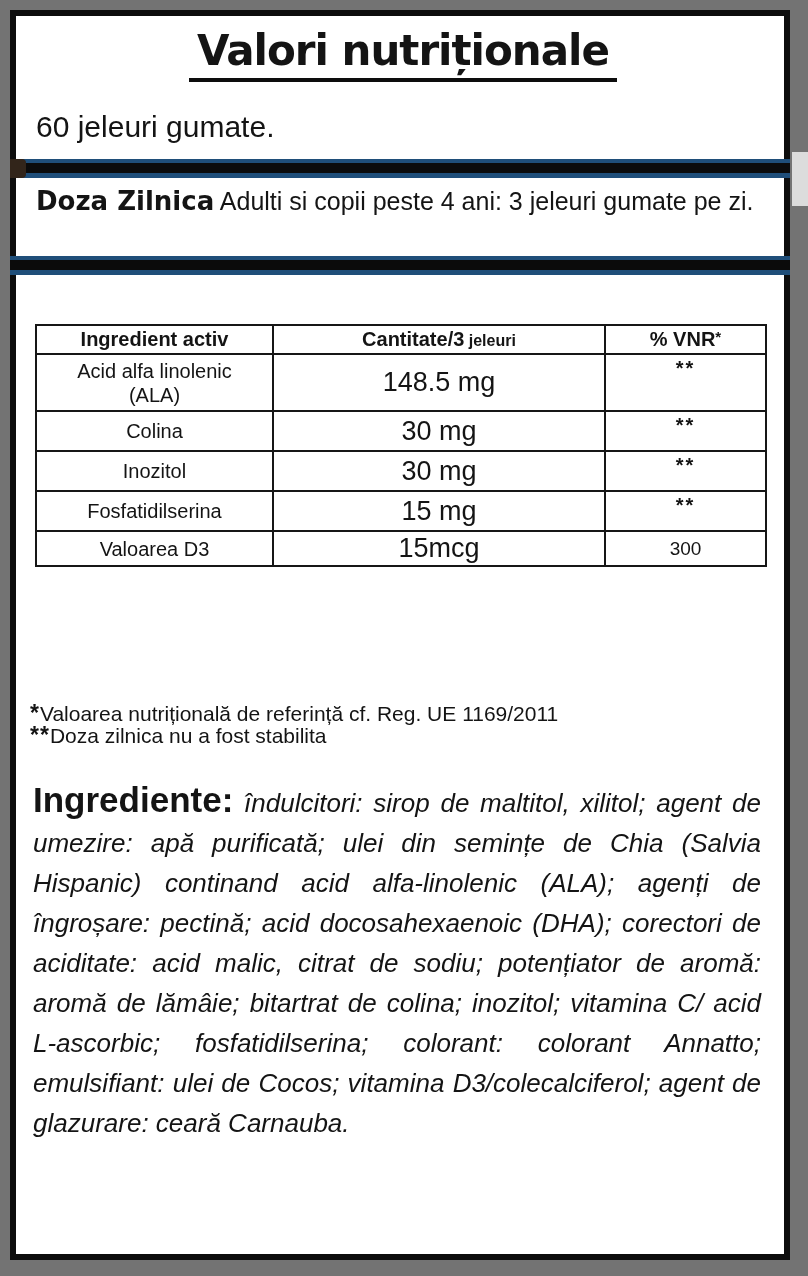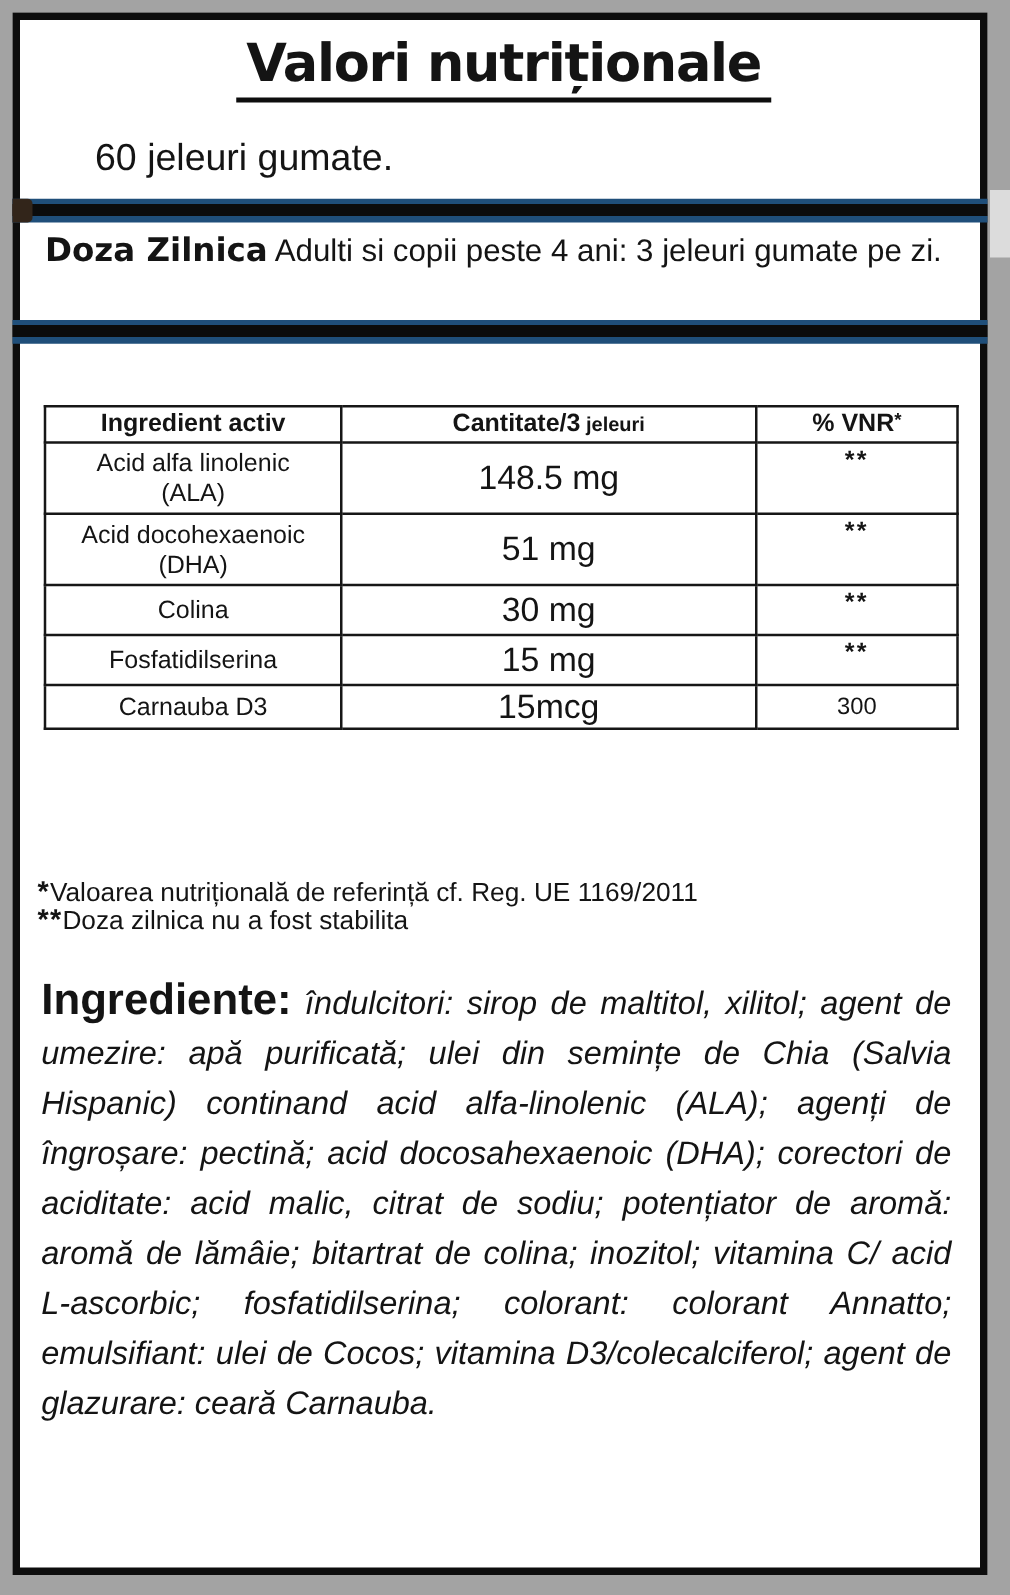--- a/index.html
+++ b/index.html
@@ -1,19 +1,19 @@
 <!DOCTYPE html>
 <html><head>
 <meta charset="utf-8">
 <style>
   html, body { margin: 0; padding: 0; background: #ffffff; }
   .page {
     position: relative;
     width: 808px; height: 1276px;
-    background: #a3a3a3;
+    background: #737373;
     font-family: "Liberation Sans", sans-serif;
     color: #141414;
     overflow: hidden;
   }
   .frame {
     position: absolute;
     left: 10px; top: 10px;
     width: 768px; height: 1238px;
     border: 6px solid #0d0d0d;
     background: #ffffff;
@@ -29,21 +29,20 @@
     font-weight: bold;
     font-size: 42px;
     letter-spacing: -1px;
     border-bottom: 4px solid #0d0d0d;
     padding: 0 8px 3px 8px;
   }
   .pack-size {
     position: absolute;
     left: 36px; top: 110px;
     font-size: 30px;
-    margin-left: 40px;
   }
   .divider {
     position: absolute;
     left: 10px; width: 780px; height: 19px;
     background: linear-gradient(to bottom,
       #1f4e79 0px, #1f4e79 4px,
       #0b0b0b 4px, #0b0b0b 14px,
       #1f4e79 14px, #1f4e79 19px);
   }
   .divider-top { top: 159px; }
@@ -162,47 +161,47 @@
       <th><span>% VNR</span><span class="col3-mark">*</span></th>
     </tr>
     <tr class="r-tall">
       <td class="c-name">
         <div>Acid alfa linolenic</div>
         <div>(ALA)</div>
       </td>
       <td class="c-amount">148.5 mg</td>
       <td class="c-vnr stars">**</td>
     </tr>
-    <tr class="r-tall">
-      <td class="c-name">
-        <div>Acid docohexaenoic</div>
-        <div>(DHA)</div>
-      </td>
-      <td class="c-amount">51 mg</td>
-      <td class="c-vnr stars">**</td>
-    </tr>
     <tr class="r-mid">
       <td class="c-name">
         <div>Colina</div>
 
       </td>
       <td class="c-amount">30 mg</td>
       <td class="c-vnr stars">**</td>
     </tr>
     <tr class="r-mid">
       <td class="c-name">
+        <div>Inozitol</div>
+
+      </td>
+      <td class="c-amount">30 mg</td>
+      <td class="c-vnr stars">**</td>
+    </tr>
+    <tr class="r-mid">
+      <td class="c-name">
         <div>Fosfatidilserina</div>
 
       </td>
       <td class="c-amount">15 mg</td>
       <td class="c-vnr stars">**</td>
     </tr>
     <tr class="r-last">
       <td class="c-name">
-        <div>Carnauba D3</div>
+        <div>Valoarea D3</div>
 
       </td>
       <td class="c-amount">15mcg</td>
       <td class="c-vnr">300</td>
     </tr>
   </tbody>
     </table>
 
   <div class="footnote footnote-1">
     <span class="marker">*</span><span>Valoarea nutrițională de referință cf. Reg. UE 1169/2011</span>

